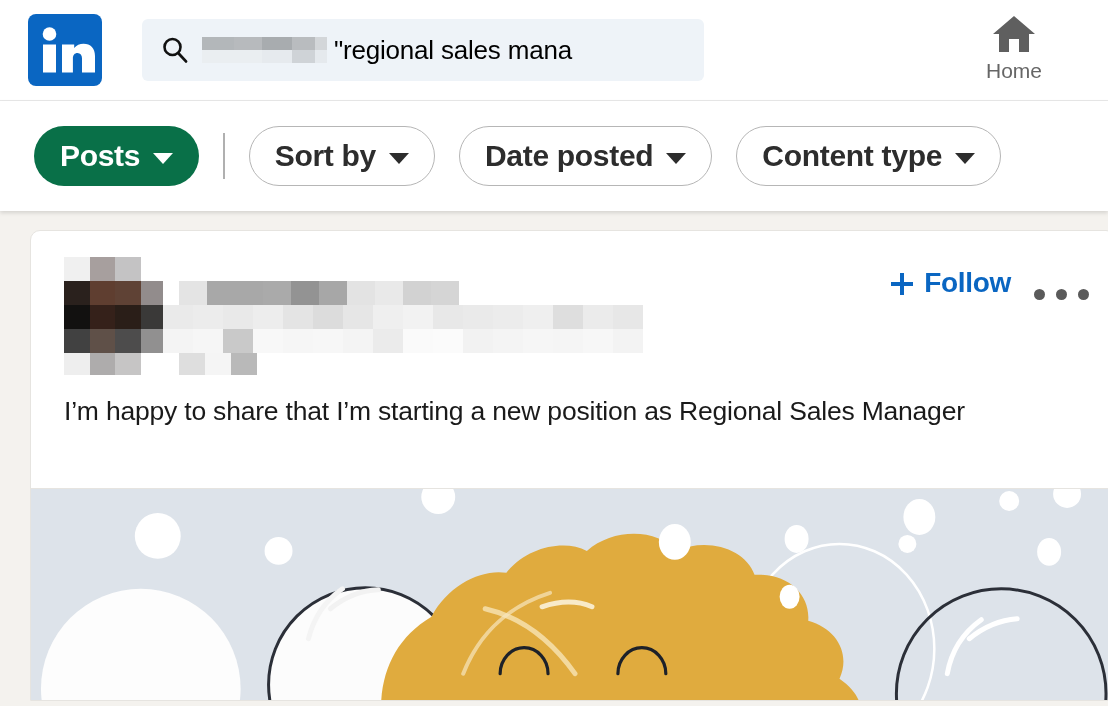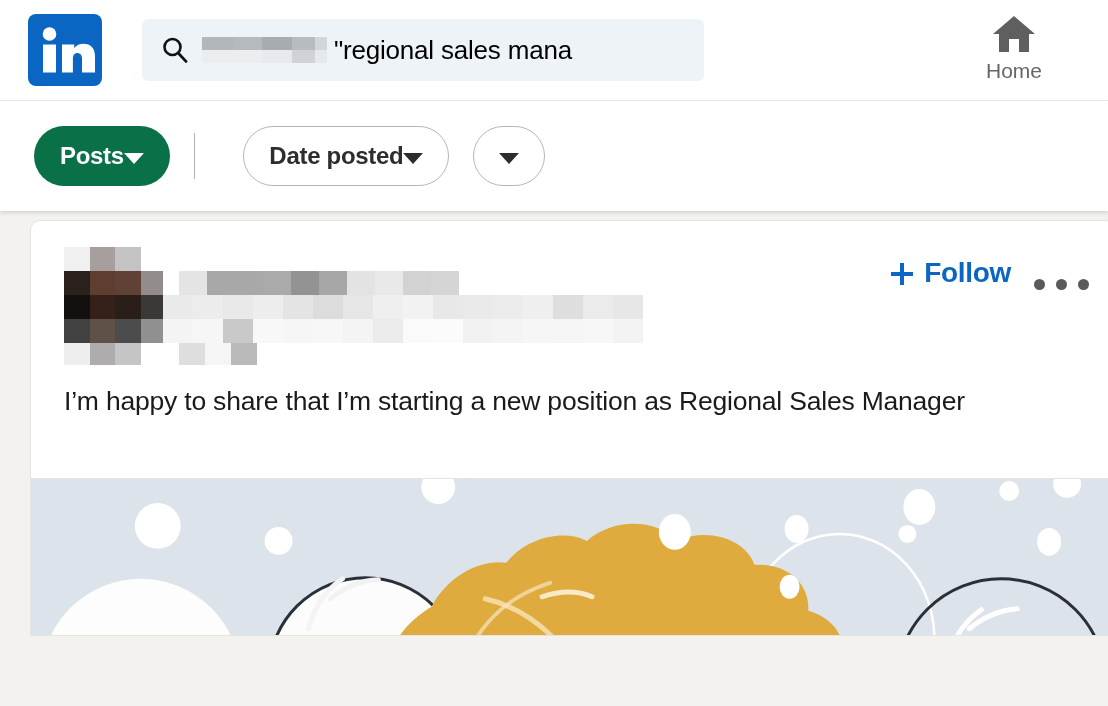--- a/index.html
+++ b/index.html
@@ -90,22 +90,23 @@
     padding-left: 34px;
     gap: 0;
     box-shadow: 0 2px 4px rgba(0,0,0,0.13);
     z-index: 5;
   }
   .pill {
     height: 60px;
     border-radius: 30px;
     display: inline-flex;
     align-items: center;
+    gap: 13px;
     padding: 0 25px;
-    font-size: 24px;
+    font-size: 30px;
     font-weight: bold;
     white-space: nowrap;
     flex: 0 0 auto;
     letter-spacing: -0.3px;
   }
   .pill.selected {
     background: #097048;
     color: #ffffff;
     border: none;
     padding: 0 26px;
@@ -129,23 +130,23 @@
     height: 46px;
     background: #b0b0b0;
     margin: 0 24px;
     flex: 0 0 auto;
   }
   .pill-gap { width: 24px; flex: 0 0 auto; }
 
   
   .feed {
     position: relative;
-    height: 425px;
+    height: 490px;
     background: #f4f2ee;
-    padding-top: 9px;
+    padding-top: 19px;
   }
   .post-card {
     margin-left: 30px;
     width: 1086px;
     background: #ffffff;
     border: 1px solid #e6e4e0;
     border-radius: 10px 10px 0 0;
     height: 100%;
     overflow: hidden;
   }
@@ -264,29 +265,34 @@
 
 <div class="filterbar">
 
   <div class="pill selected">
     <span>Posts</span>
     <span class="caret"></span>
   </div>
 
   <div class="divider"></div>
 
+  <div class="pill plain">
+    <span>Sort by</span>
+    <span class="caret"></span>
+  </div>
   <div class="pill-gap"></div>
 
   <div class="pill plain">
     <span>Date posted</span>
     <span class="caret"></span>
   </div>
   <div class="pill-gap"></div>
 
   <div class="pill plain">
+    <span>Content type</span>
     <span class="caret"></span>
   </div>
   <div class="pill-gap"></div>
 
 </div>
 
 <div class="feed">
   <div class="post-card">
 
     <div class="post-head">

